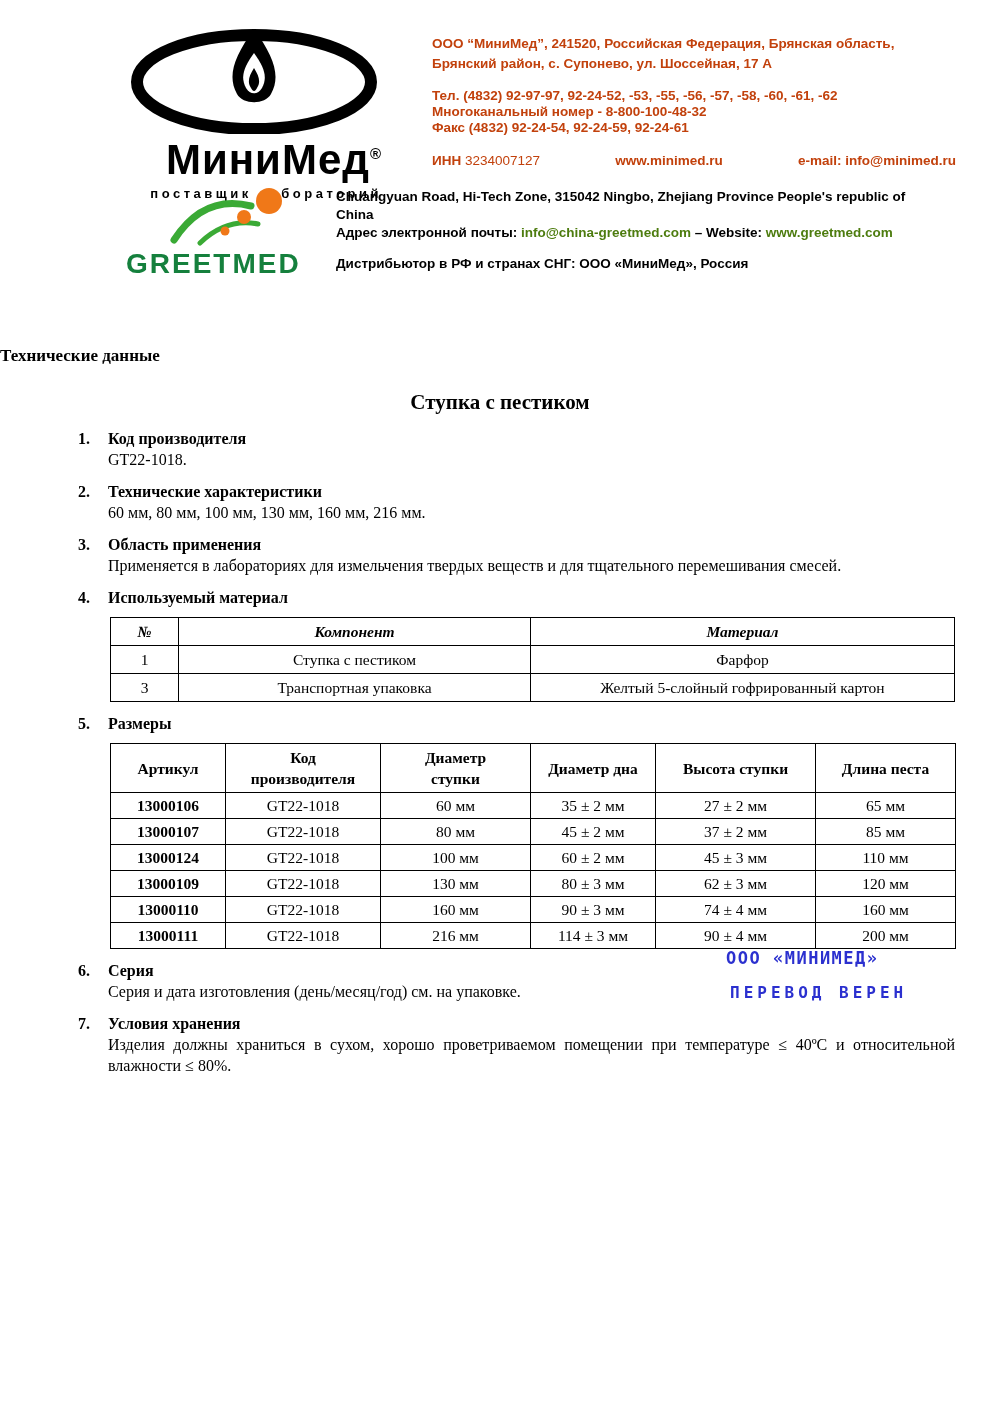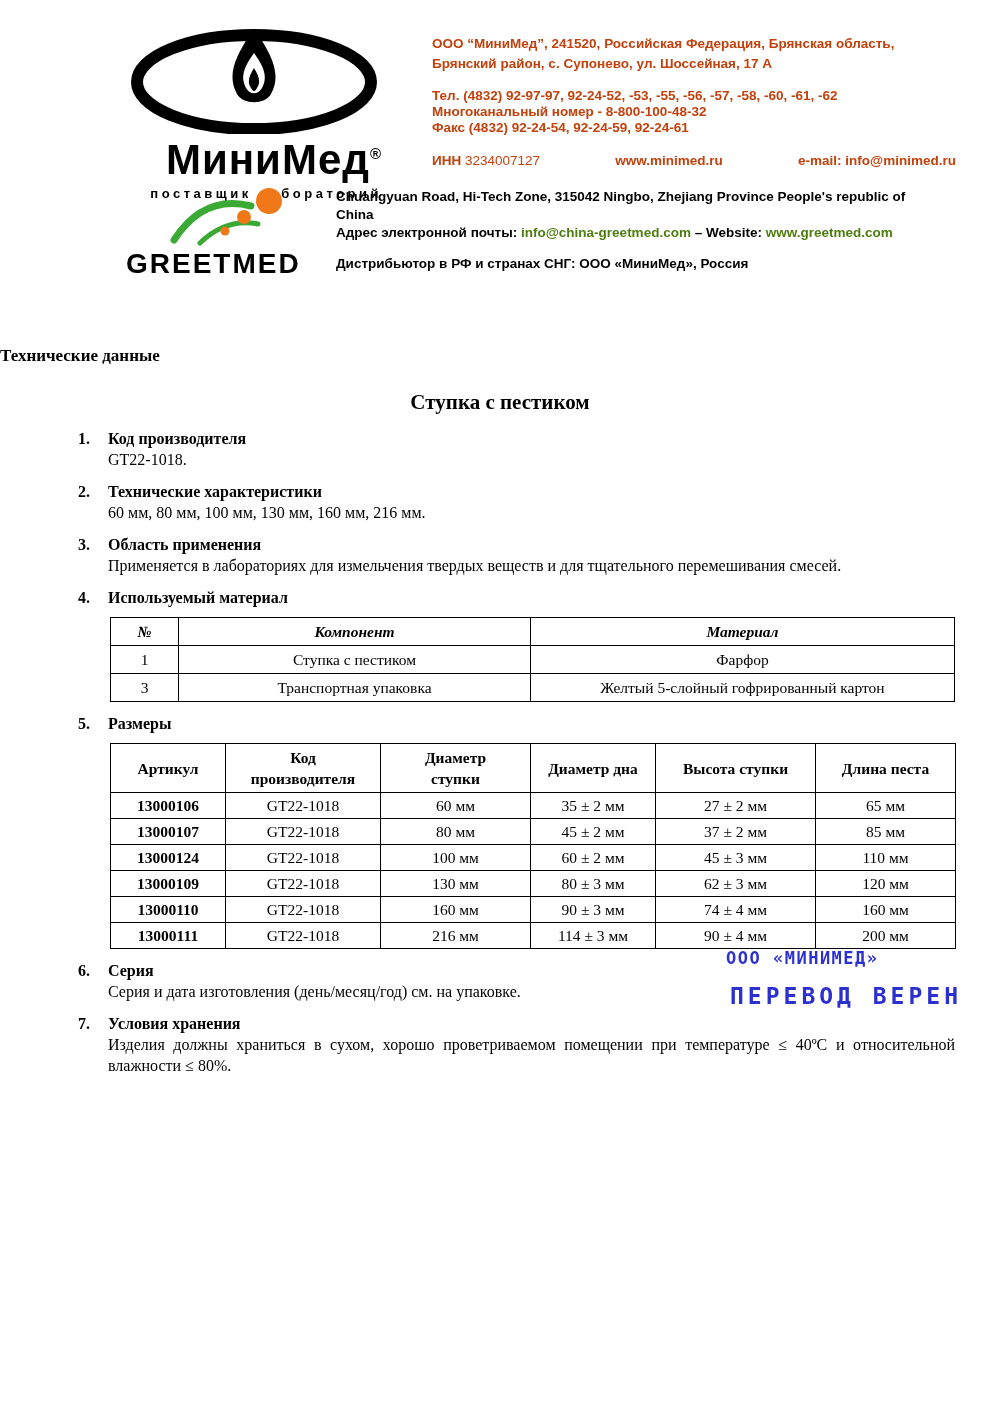--- a/index.html
+++ b/index.html
@@ -17,21 +17,21 @@
   .contact-block { position:absolute; left:432px; top:34px; width:524px;
     font-family:"Liberation Sans", sans-serif; font-weight:bold; font-size:13.5px; color:#c2410c; }
   .addr { line-height:20px; }
   .phones { margin-top:14px; line-height:16px; }
   .inn-row { margin-top:17px; display:flex; justify-content:space-between; align-items:baseline; }
   .inn-value { font-weight:normal; }
 
   
   .greetmed-logo { position:absolute; left:126px; top:186px; width:190px; }
   .greetmed-mark { display:block; margin-left:30px; }
-  .greetmed-name { color:#000000; font-family:"Liberation Sans", sans-serif; font-weight:bold; font-size:28px; letter-spacing:2px; margin-top:2px; }
+  .greetmed-name { color:#15803d; font-family:"Liberation Sans", sans-serif; font-weight:bold; font-size:28px; letter-spacing:2px; margin-top:2px; }
 
   .mfr-block { position:absolute; left:336px; top:188px; width:585px;
     font-family:"Liberation Sans", sans-serif; font-weight:bold; font-size:13.5px; line-height:18px; }
   .mfr-distributor { margin-top:13px; }
   .link { color:#4d7c0f; cursor:pointer; }
 
   
   .doc-subtitle { position:absolute; top:346px; left:0; width:100%; font-weight:bold; font-size:17px; }
   .doc-title    { position:absolute; top:390px; left:0; width:100%; text-align:center; font-weight:bold; font-size:21px; }
 
@@ -50,21 +50,21 @@
   .mat-table th, .mat-table td { padding:3px 4px; }
   .sizes-table th { font-weight:bold; height:44px; }
   .sizes-table .wrap span { display:inline-block; max-width:112px; }
   .sizes-table .wrap2 span { display:inline-block; max-width:82px; }
   .sizes-table td.art { font-weight:bold; }
 
   
   .stamp { position:absolute; left:726px; top:948px; color:#2b30cf;
     font-family:"DejaVu Sans Mono", monospace; font-weight:bold; }
   .stamp-l1 { font-size:17px; letter-spacing:1.5px; }
-  .stamp-l2 { font-size:23px; letter-spacing:4px; margin-top:15px; margin-left:4px; }
+  .stamp-l2 { font-size:16px; letter-spacing:4px; margin-top:15px; margin-left:4px; }
 </style>
 </head>
 <body>
 
 <div class="page">
 
   <div class="minimed-logo">
     <svg width="255" height="108" viewBox="0 0 255 108">
       <ellipse cx="127" cy="56" rx="117" ry="47" fill="none" stroke="#000" stroke-width="12"></ellipse>
       <path d="M127 3 C107 31, 100 50, 110 68 C116 79, 138 79, 144 68 C154 50, 147 31, 127 3 Z" fill="#000"></path>

